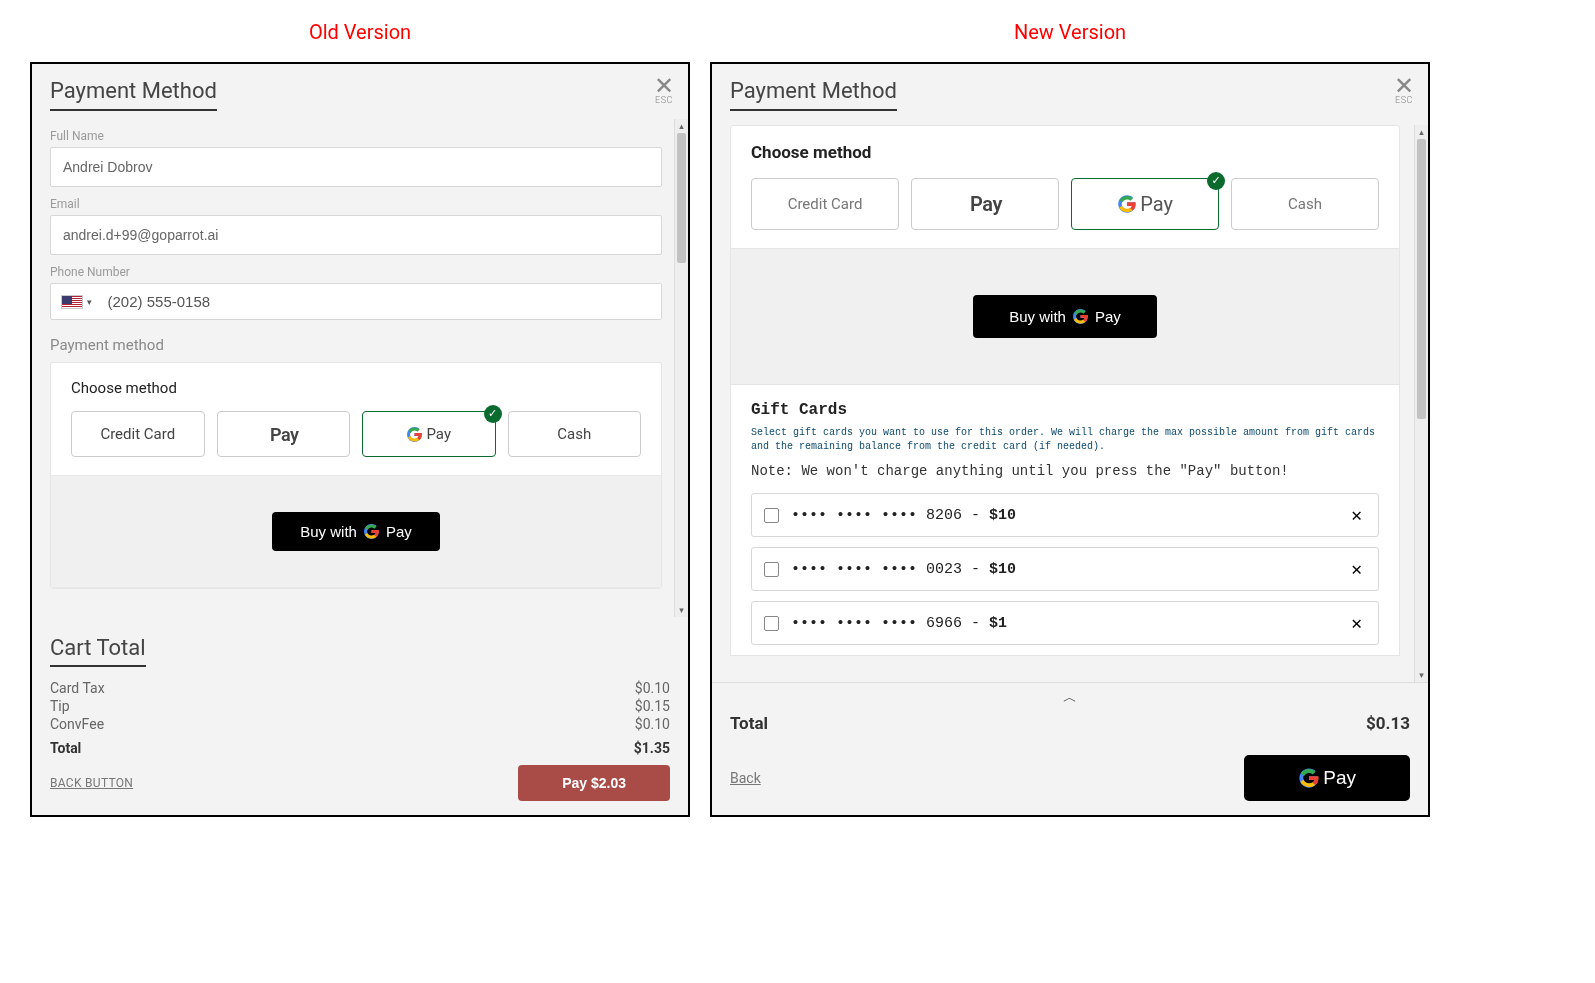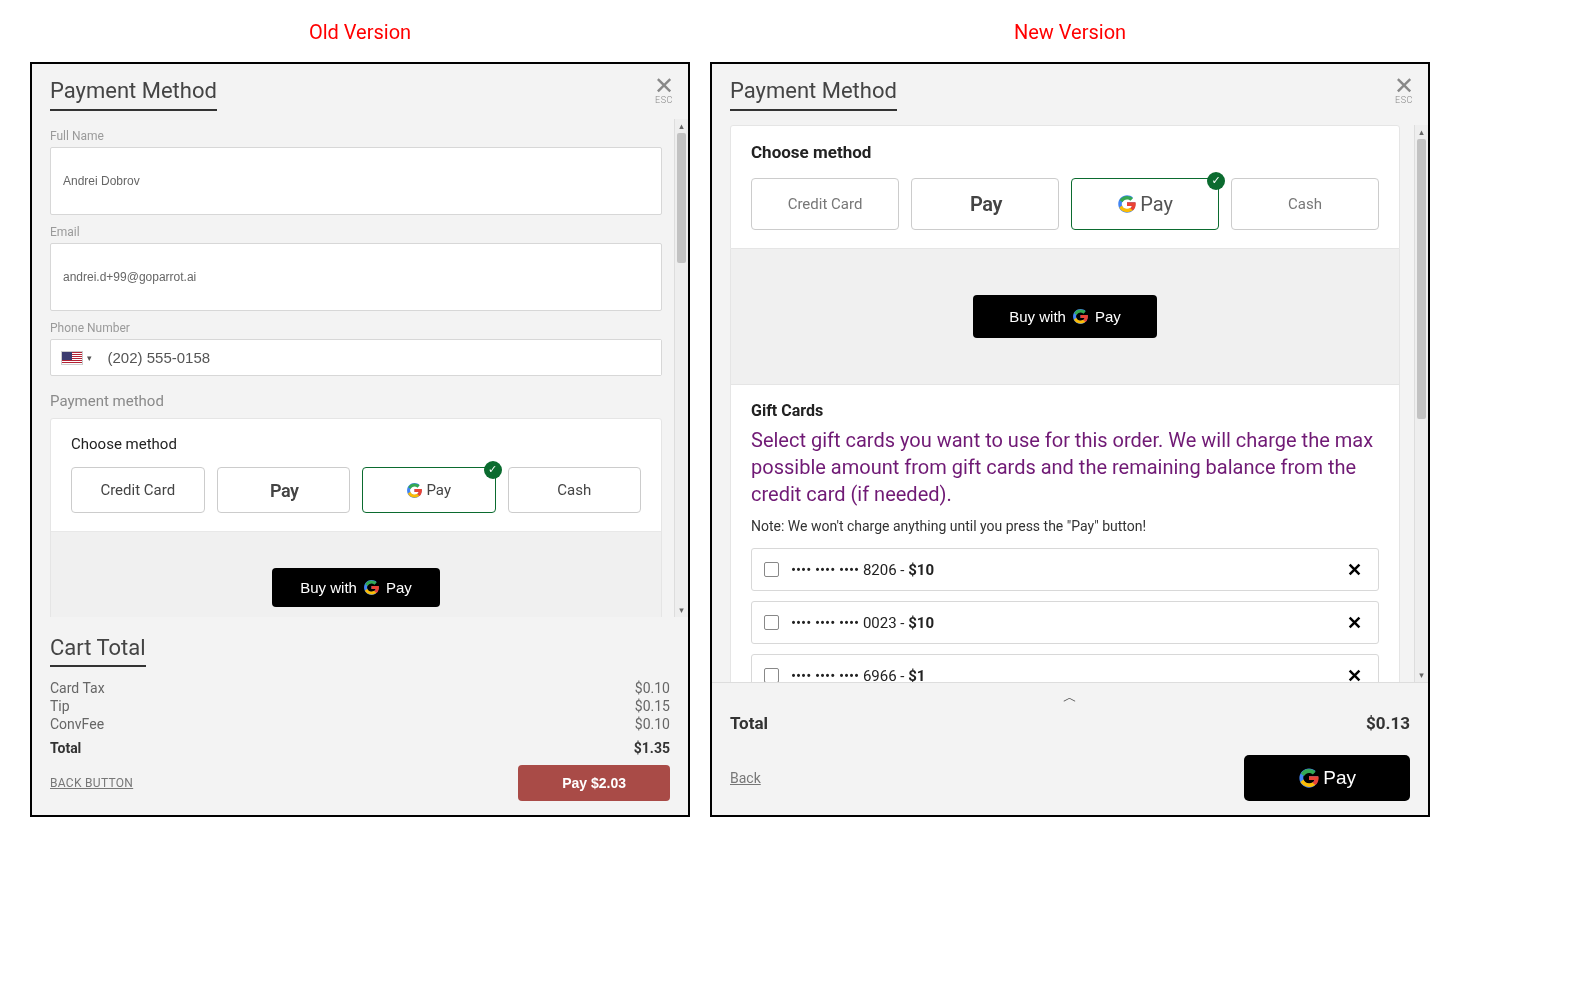--- a/index.html
+++ b/index.html
@@ -106,22 +106,22 @@
   .field-label {
     font-size: 12px;
     color: #9a9a9a;
     margin-top: 10px;
     margin-bottom: 4px;
   }
   .field-input {
     width: 100%;
     border: 1px solid #d7d7d7;
     background: #fff;
-    padding: 26px 12px;
-    font-size: 12px;
+    padding: 11px 12px;
+    font-size: 14px;
     color: #666;
     border-radius: 2px;
   }
   .phone-row {
     display: flex;
     align-items: center;
     border: 1px solid #d7d7d7;
     background: #fff;
     border-radius: 2px;
   }
@@ -291,30 +291,31 @@
     font-weight: 700;
     cursor: pointer;
     min-width: 140px;
   }
   
   .gift-card {
     background: #fff;
     border: 1px solid #e5e5e5;
     border-top: none;
     padding: 16px 20px 0 20px;
+    font-family: Liberation Mono, monospace;
   }
   .gift-title {
     font-weight: 700;
     font-size: 16px;
     color: #222;
     margin-bottom: 7px;
   }
   .gift-desc {
-    font-size: 20px;
-    color: #701a75;
+    font-size: 10px;
+    color: #0c4a6e;
     line-height: 1.35;
     margin-bottom: 10px;
   }
   .gift-note {
     font-size: 14px;
     color: #333;
     margin-bottom: 14px;
   }
   .gc-row {
     border: 1px solid #d8d8d8;

